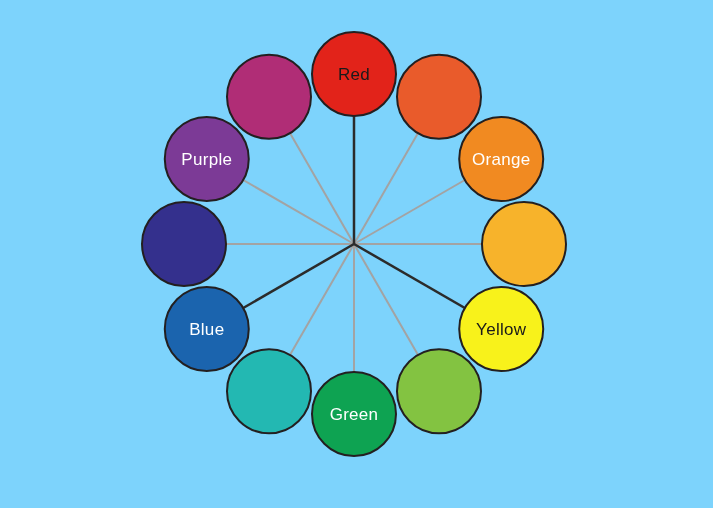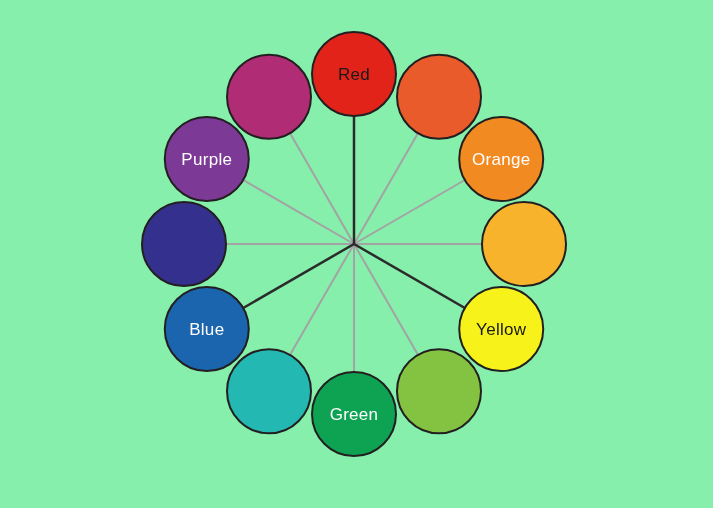--- a/index.html
+++ b/index.html
@@ -5,21 +5,21 @@
   html, body {
     margin: 0;
     padding: 0;
     background: #ffffff;
     font-family: "Liberation Sans", sans-serif;
   }
   .stage {
     position: relative;
     width: 713px;
     height: 508px;
-    background: #86efac;
+    background: #7dd3fc;
     overflow: hidden;
   }
   svg {
     display: block;
     width: 713px;
     height: 508px;
   }
   .segment-circle {
     stroke-linejoin: round;
   }

